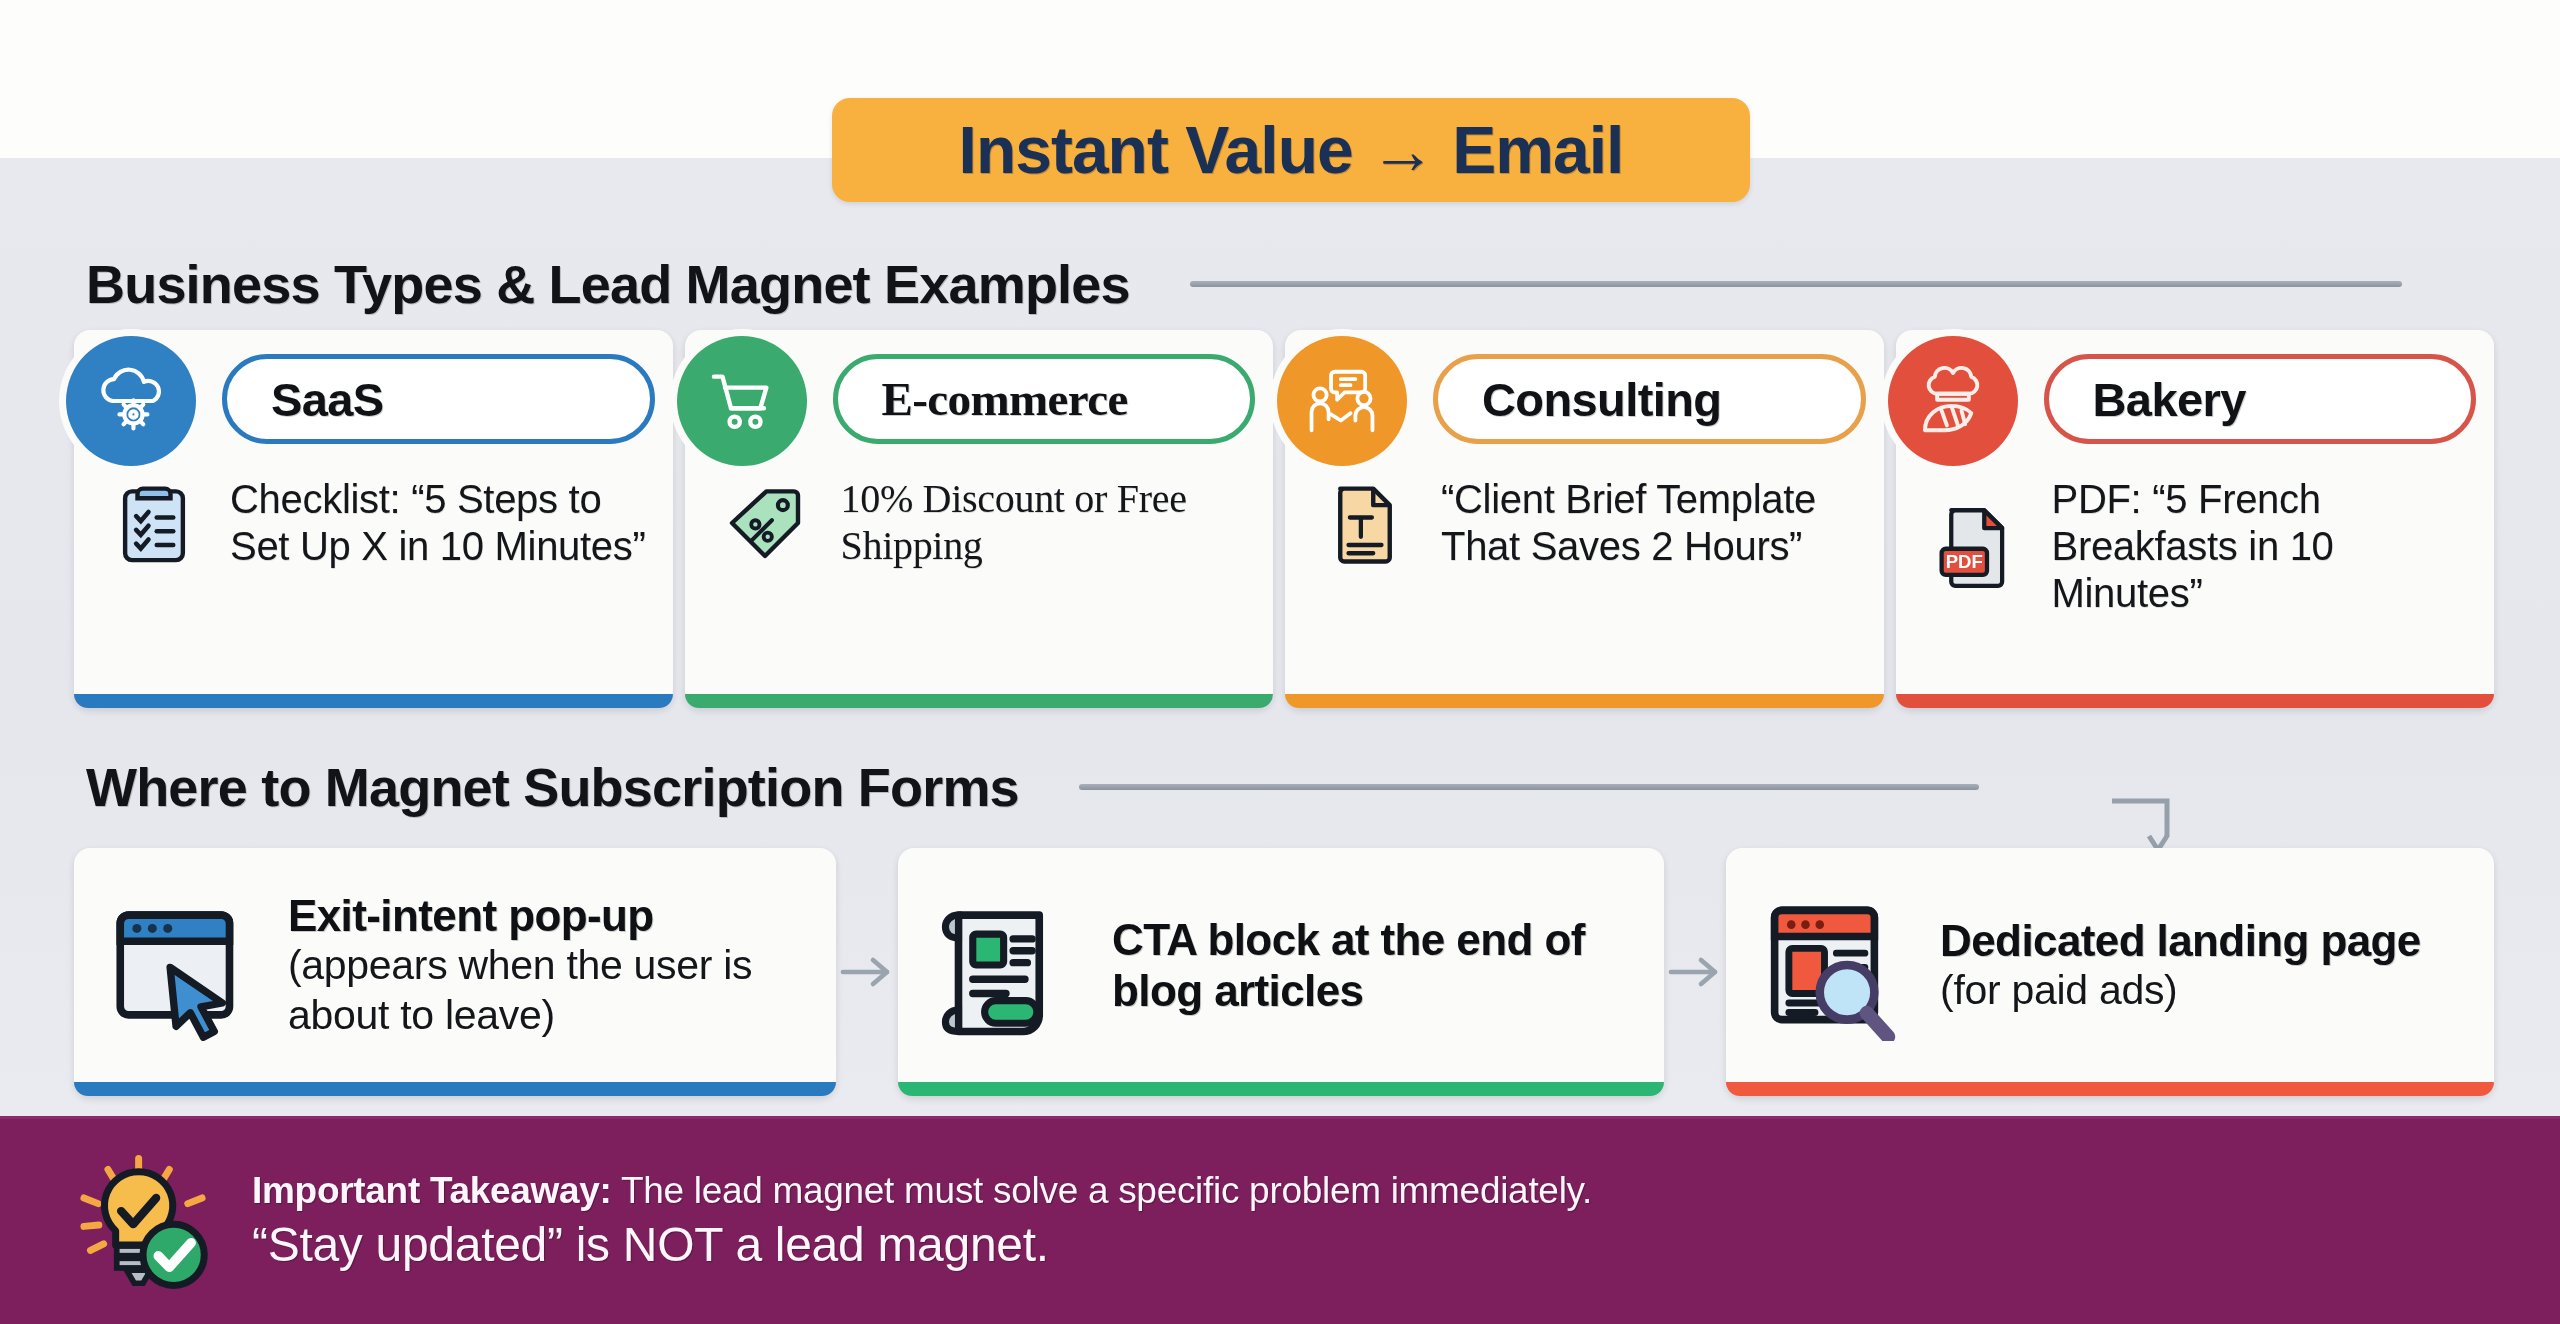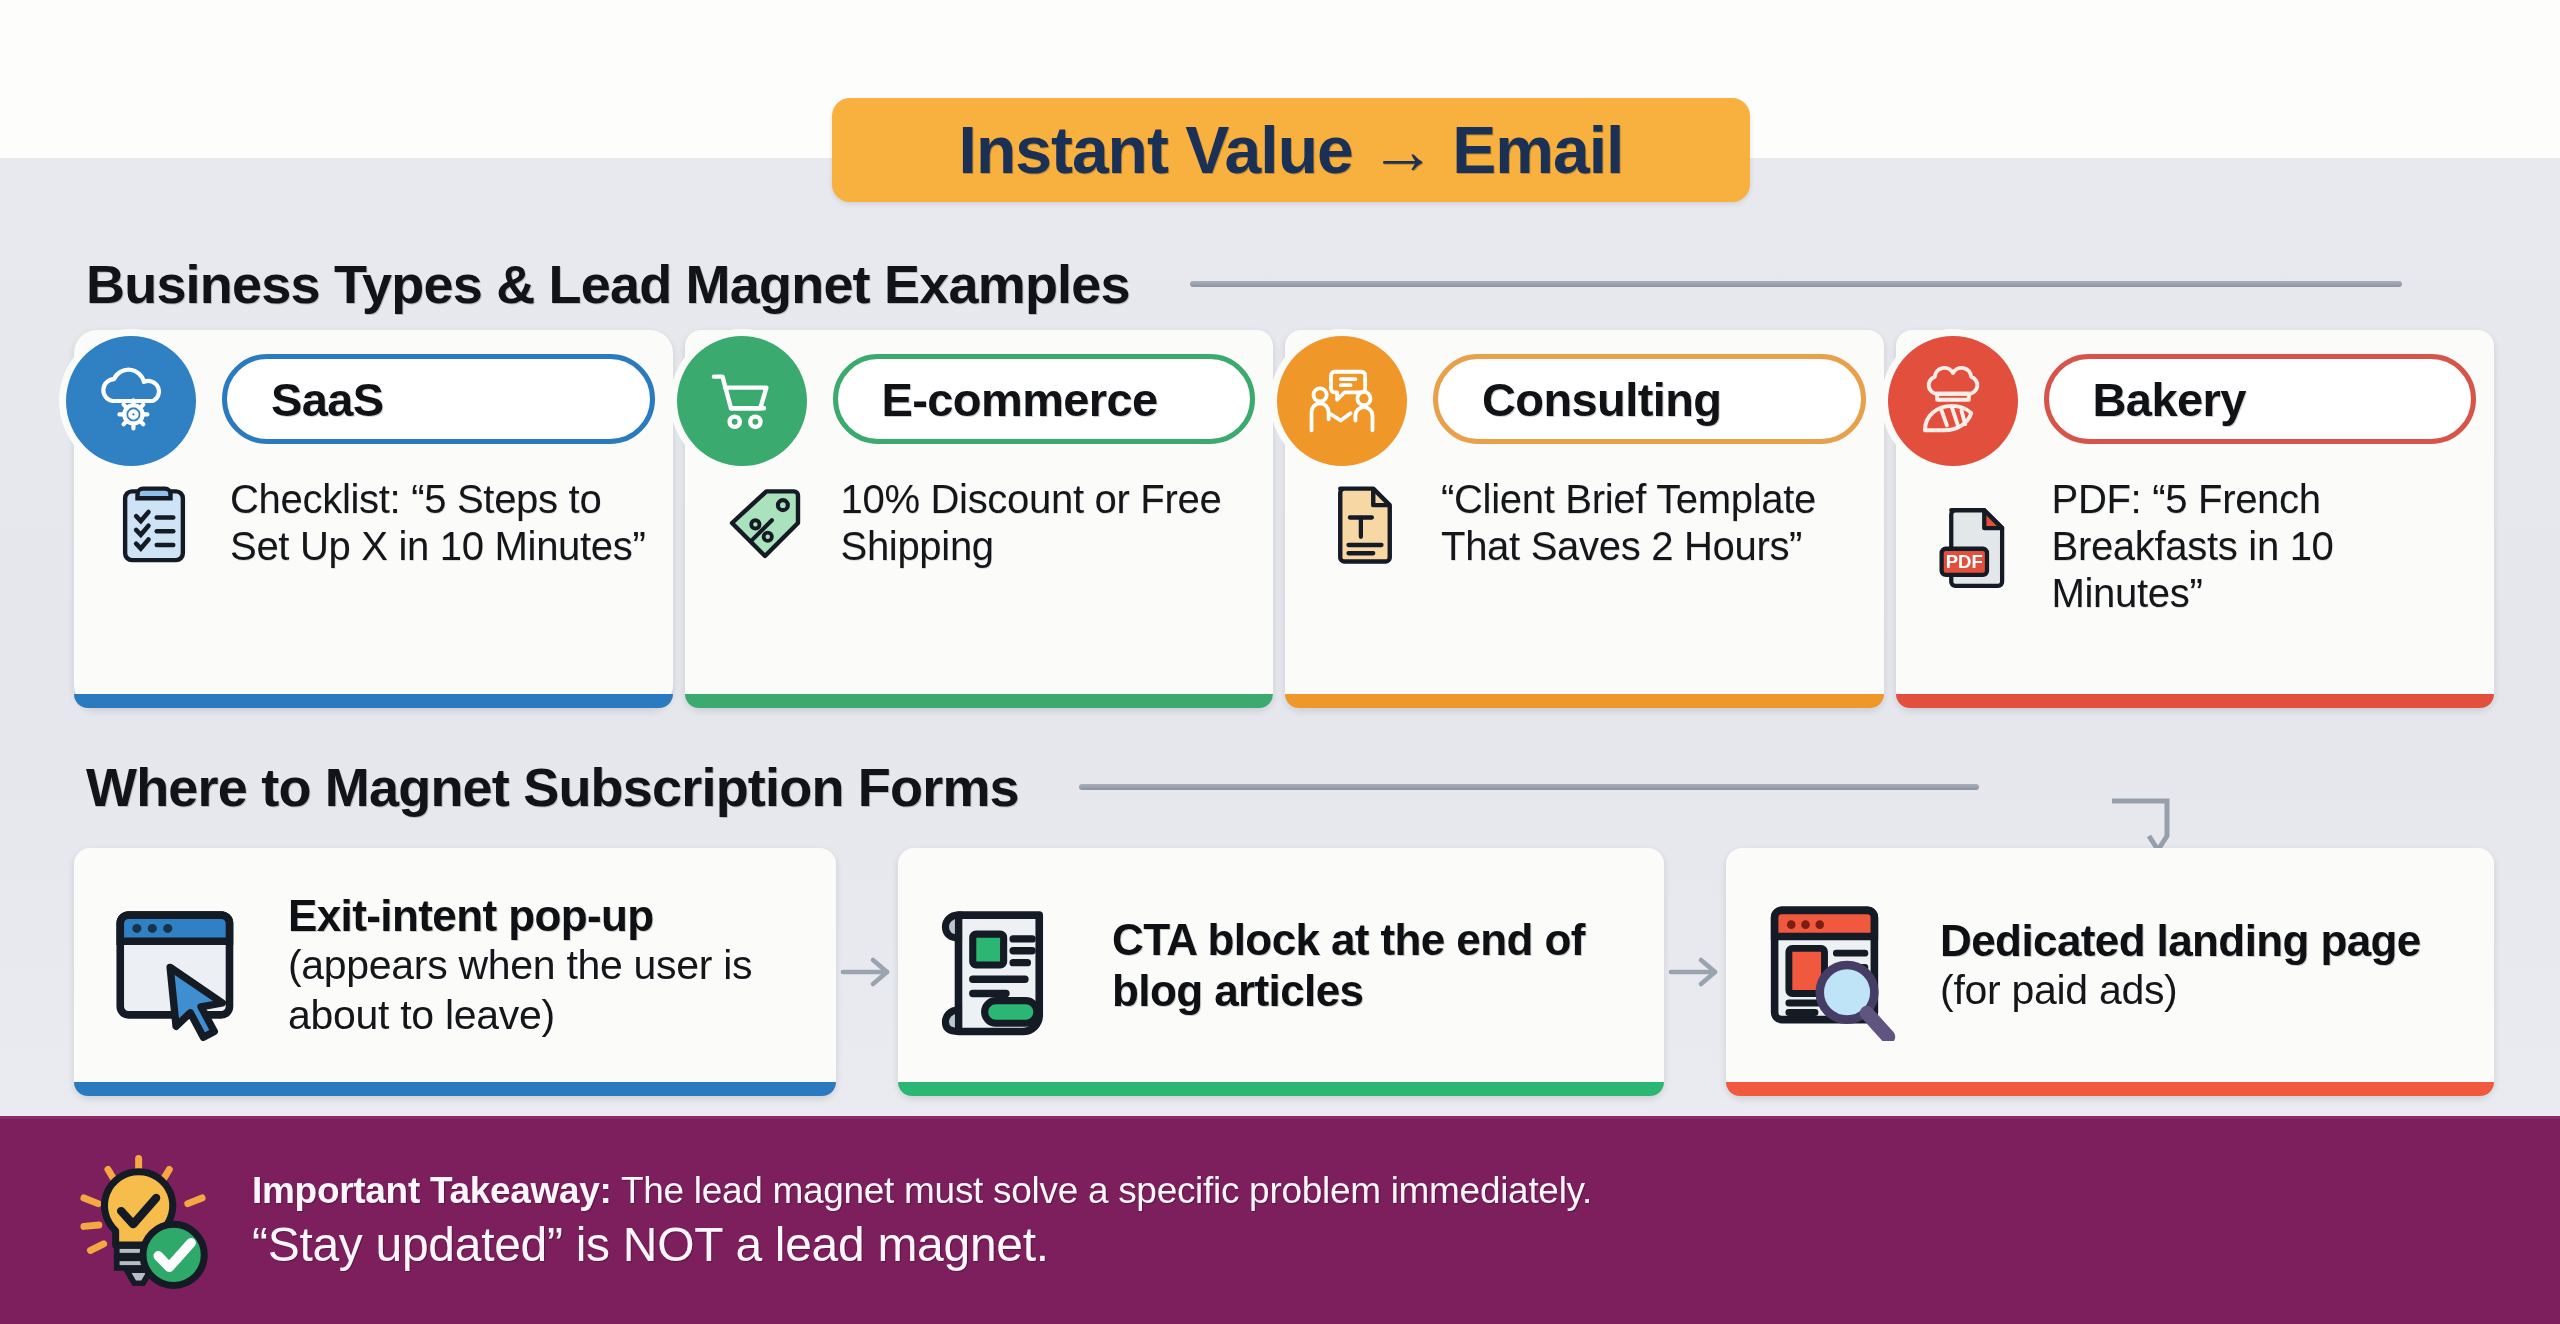--- a/index.html
+++ b/index.html
@@ -45,22 +45,22 @@
   #sec2 .sec-line{ width:900px; }
 
   .elbow{ position:absolute; left:2110px; top:798px; width:60px; height:58px; }
 
   
   .cards{ position:absolute; left:74px; top:330px; width:2420px; height:378px;
           display:flex; gap:12px; }
   .bcard{ position:relative; background:#fbfbfa; border-radius:16px;
           box-shadow:0 3px 7px rgba(20,25,40,.13);
           padding:0; overflow:visible; }
-  .bcard.c1{ width:600px;border-radius:23px; }
-  .bcard.c2{ width:590px; }
+  .bcard.c1{ width:600px; }
+  .bcard.c2{ width:590px;font-family:Liberation Serif, serif; }
   .bcard.c3{ width:600px; }
   .bcard.c4{ width:600px; }
 
   .accent{ position:absolute; left:0; bottom:0; width:100%; height:14px;
            border-radius:0 0 14px 14px; }
 
   .pill-row{ position:relative; height:132px; }
   .pill{
     position:absolute; left:148px; top:24px; right:18px; height:90px;
     background:#ffffff; border-radius:45px; border:5px solid #2a7ac0;

